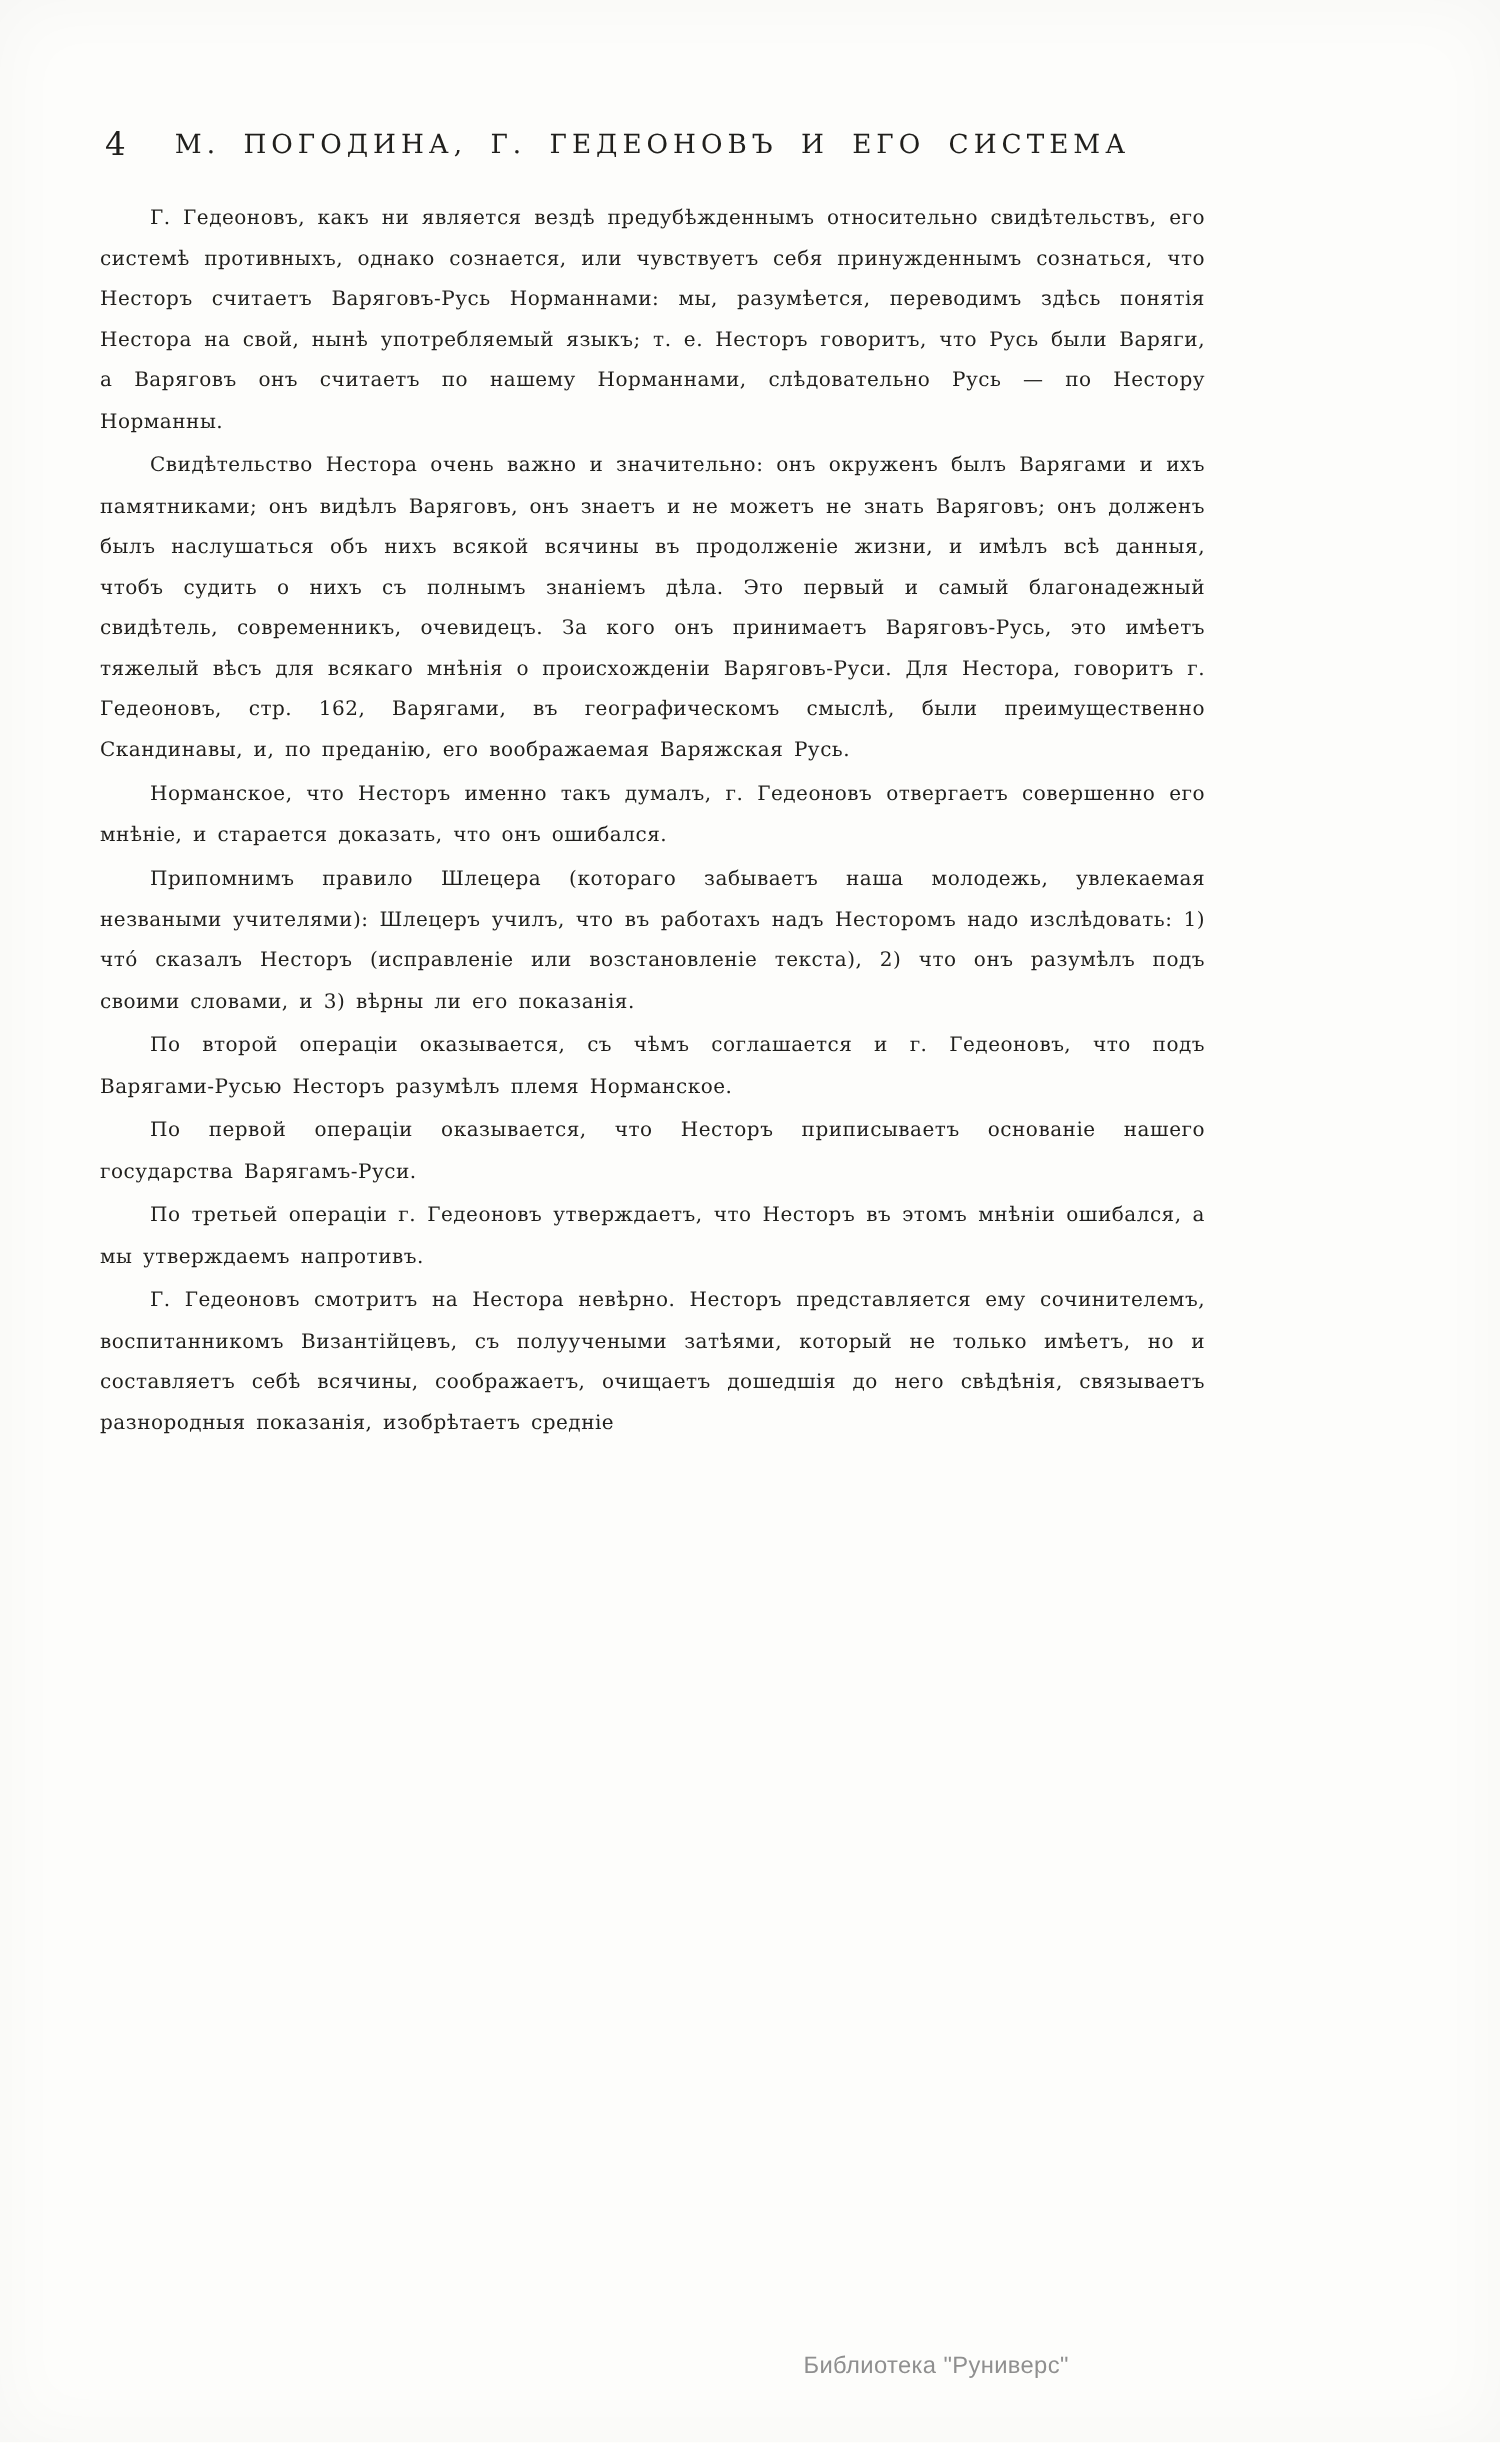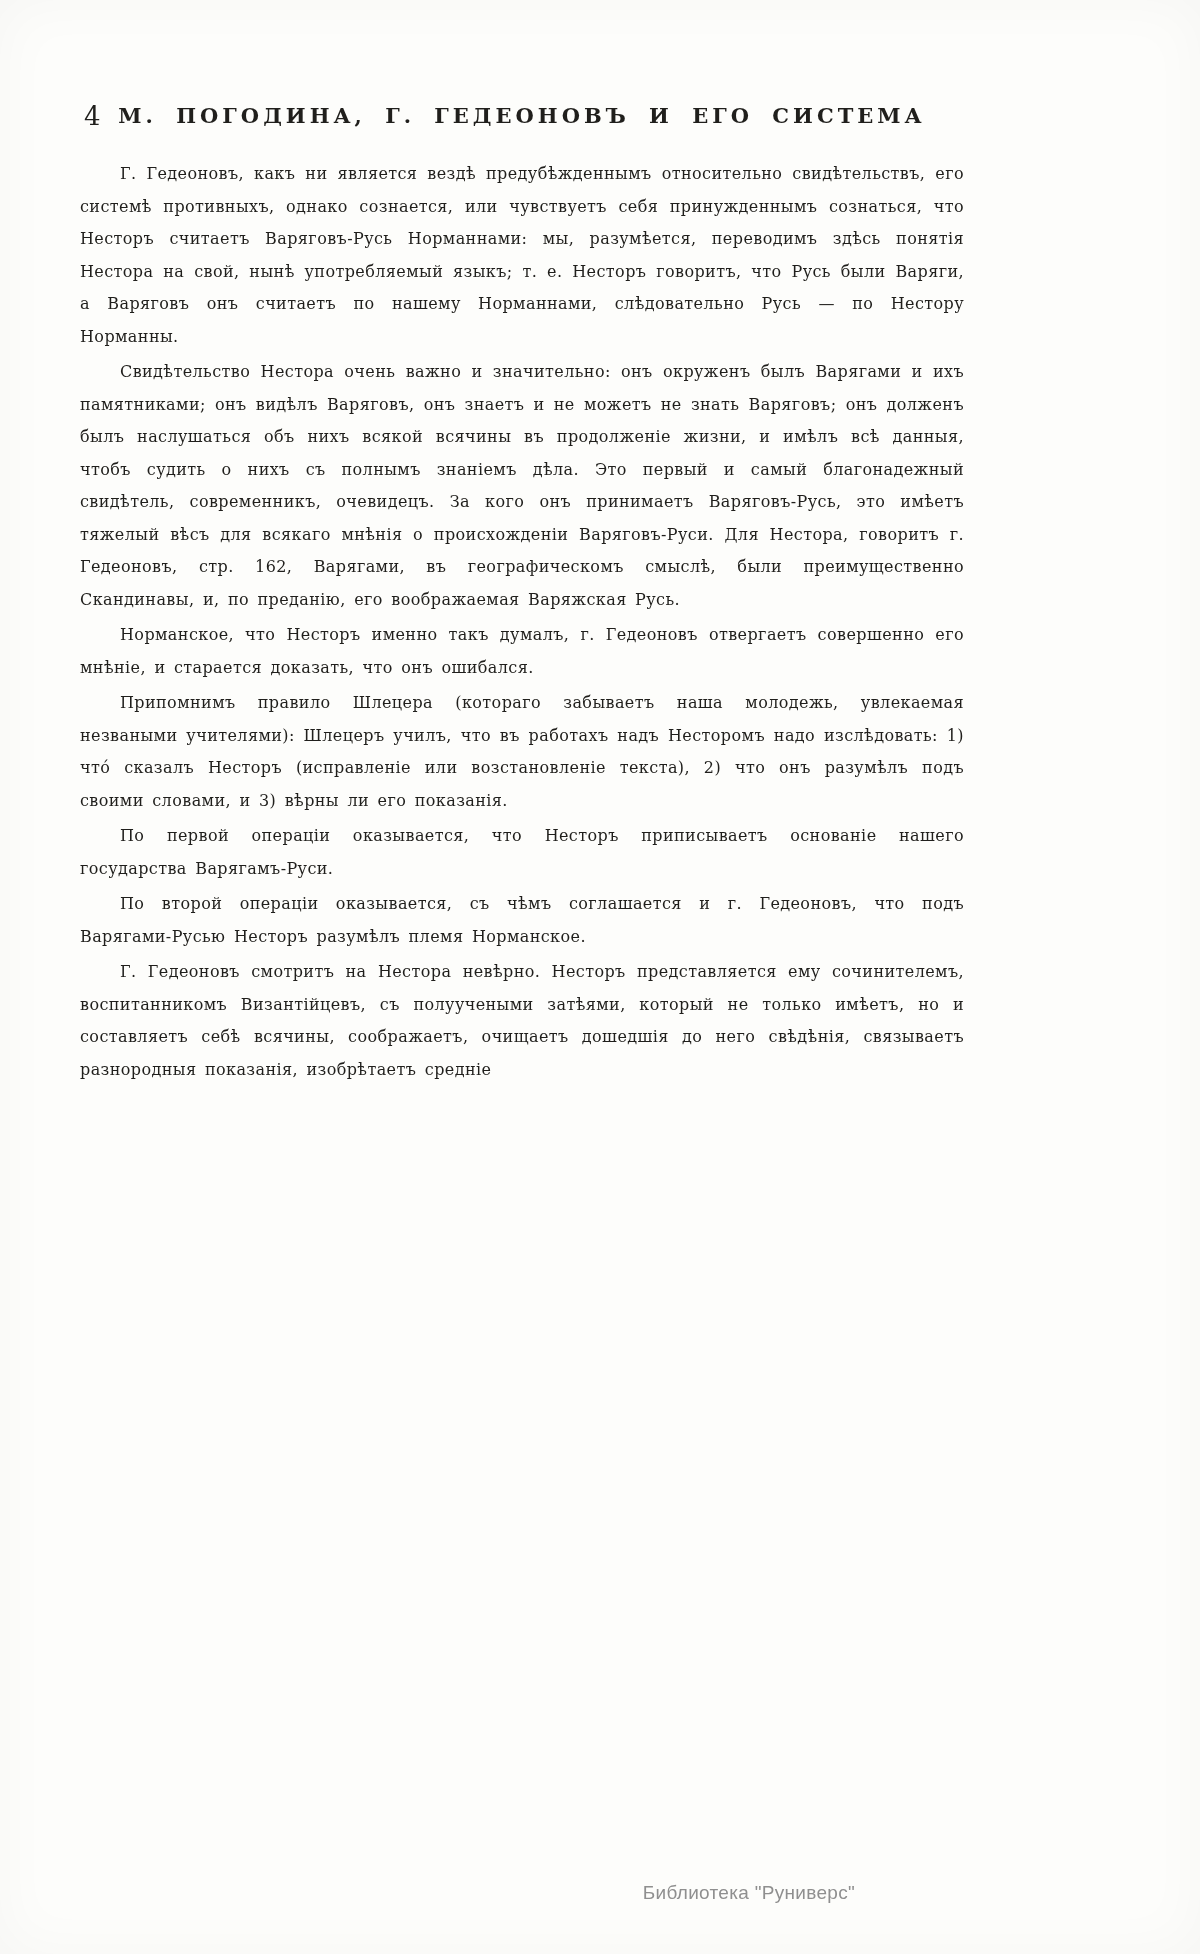--- a/index.html
+++ b/index.html
@@ -35,21 +35,21 @@
   }
   .page-number {
     position: absolute;
     left: 4px;
     top: -2px;
     font-size: 26px;
     letter-spacing: 1px;
   }
   .running-title {
     font-size: 21px;
-    font-weight: bold;
+    font-weight: normal;
     letter-spacing: 4px;
     word-spacing: 8px;
   }
   .text-block {
     position: absolute;
     top: 158px;
     left: 80px;
     width: 884px;
     font-size: 16px;
     line-height: 32.5px;
@@ -80,20 +80,21 @@
   <header class="page-header">
     <span class="page-number">4</span>
     <span class="running-title">М. ПОГОДИНА, Г. ГЕДЕОНОВЪ И ЕГО СИСТЕМА</span>
   </header>
 
   <main class="text-block">
     <p>Г. Гедеоновъ, какъ ни является вездѣ предубѣжденнымъ относительно свидѣтельствъ, его системѣ противныхъ, однако сознается, или чувствуетъ себя принужденнымъ сознаться, что Несторъ считаетъ Варяговъ-Русь Норманнами: мы, разумѣется, переводимъ здѣсь понятія Нестора на свой, нынѣ употребляемый языкъ; т. е. Несторъ говоритъ, что Русь были Варяги, а Варяговъ онъ считаетъ по нашему Норманнами, слѣдовательно Русь — по Нестору Норманны.</p>
     <p>Свидѣтельство Нестора очень важно и значительно: онъ окруженъ былъ Варягами и ихъ памятниками; онъ видѣлъ Варяговъ, онъ знаетъ и не можетъ не знать Варяговъ; онъ долженъ былъ наслушаться объ нихъ всякой всячины въ продолженіе жизни, и имѣлъ всѣ данныя, чтобъ судить о нихъ съ полнымъ знаніемъ дѣла. Это первый и самый благонадежный свидѣтель, современникъ, очевидецъ. За кого онъ принимаетъ Варяговъ-Русь, это имѣетъ тяжелый вѣсъ для всякаго мнѣнія о происхожденіи Варяговъ-Руси. Для Нестора, говоритъ г. Гедеоновъ, стр. 162, Варягами, въ географическомъ смыслѣ, были преимущественно Скандинавы, и, по преданію, его воображаемая Варяжская Русь.</p>
     <p>Норманское, что Несторъ именно такъ думалъ, г. Гедеоновъ отвергаетъ совершенно его мнѣніе, и старается доказать, что онъ ошибался.</p>
     <p>Припомнимъ правило Шлецера (котораго забываетъ наша молодежь, увлекаемая незваными учителями): Шлецеръ училъ, что въ работахъ надъ Несторомъ надо изслѣдовать: 1) чтó сказалъ Несторъ (исправленіе или возстановленіе текста), 2) что онъ разумѣлъ подъ своими словами, и 3) вѣрны ли его показанія.</p>
+    <p>По второй операціи оказывается, съ чѣмъ соглашается и г. Гедеоновъ, что подъ Варягами-Русью Несторъ разумѣлъ племя Норманское.</p>
     <p>По первой операціи оказывается, что Несторъ приписываетъ основаніе нашего государства Варягамъ-Руси.</p>
-    <p>По второй операціи оказывается, съ чѣмъ соглашается и г. Гедеоновъ, что подъ Варягами-Русью Несторъ разумѣлъ племя Норманское.</p>
+    <p>По третьей операціи г. Гедеоновъ утверждаетъ, что Несторъ въ этомъ мнѣніи ошибался, а мы утверждаемъ напротивъ.</p>
     <p>Г. Гедеоновъ смотритъ на Нестора невѣрно. Несторъ представляется ему сочинителемъ, воспитанникомъ Византійцевъ, съ полуучеными затѣями, который не только имѣетъ, но и составляетъ себѣ всячины, соображаетъ, очищаетъ дошедшія до него свѣдѣнія, связываетъ разнородныя показанія, изобрѣтаетъ средніе</p>
   </main>
 
   <span class="footer-watermark">Библиотека "Руниверс"</span>
 
 </div>
 
 </body></html>

